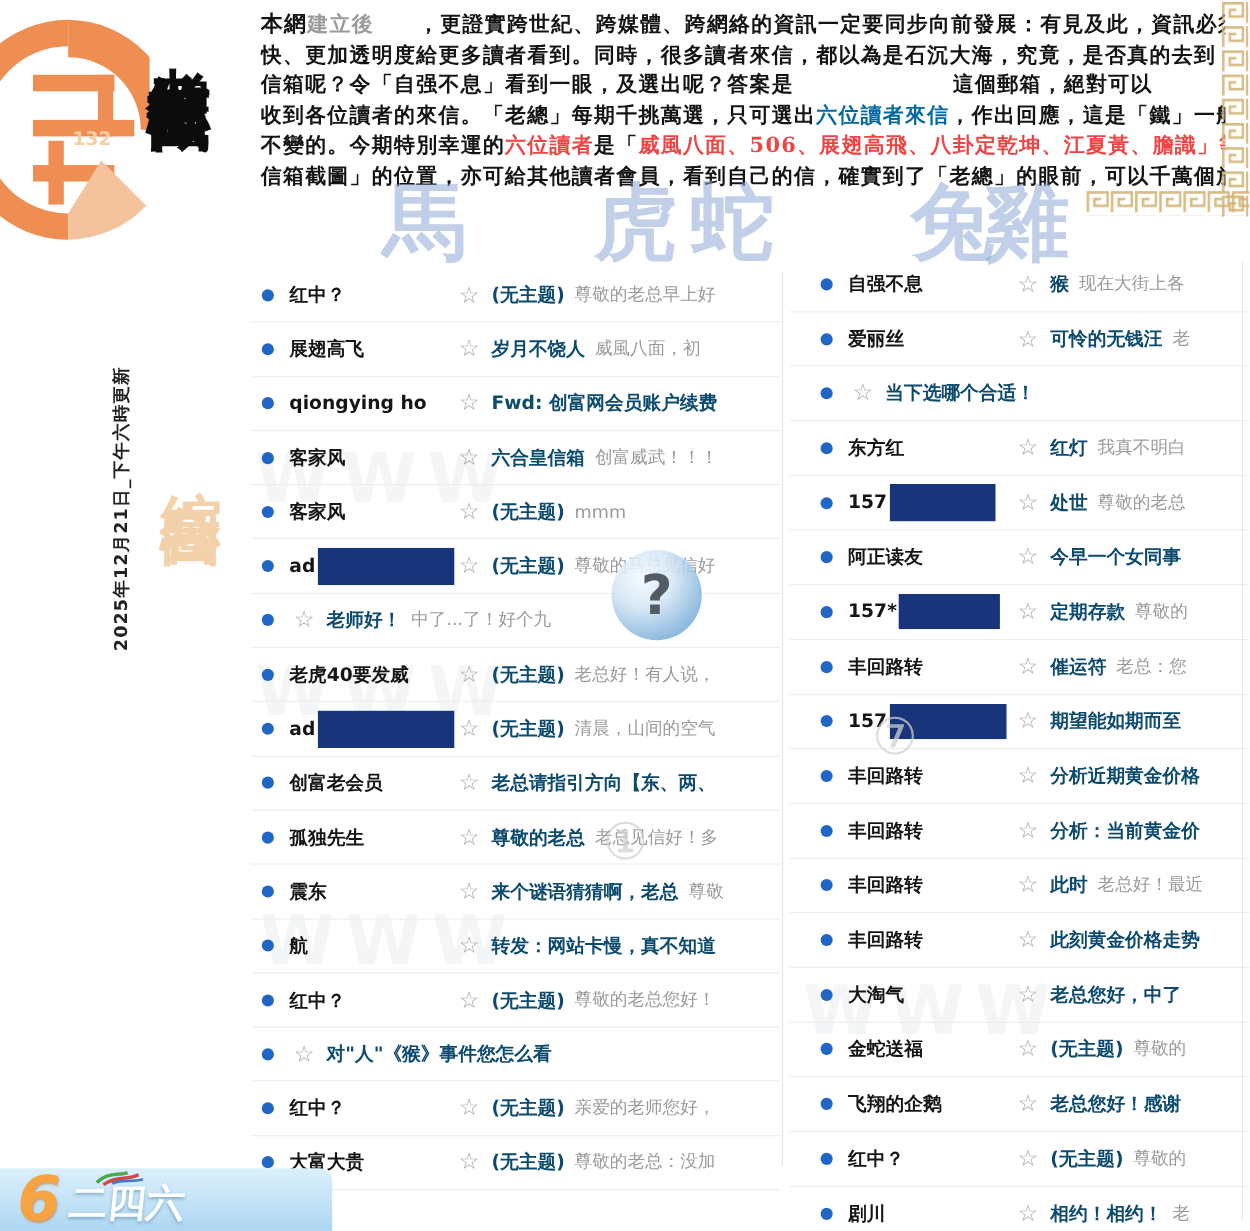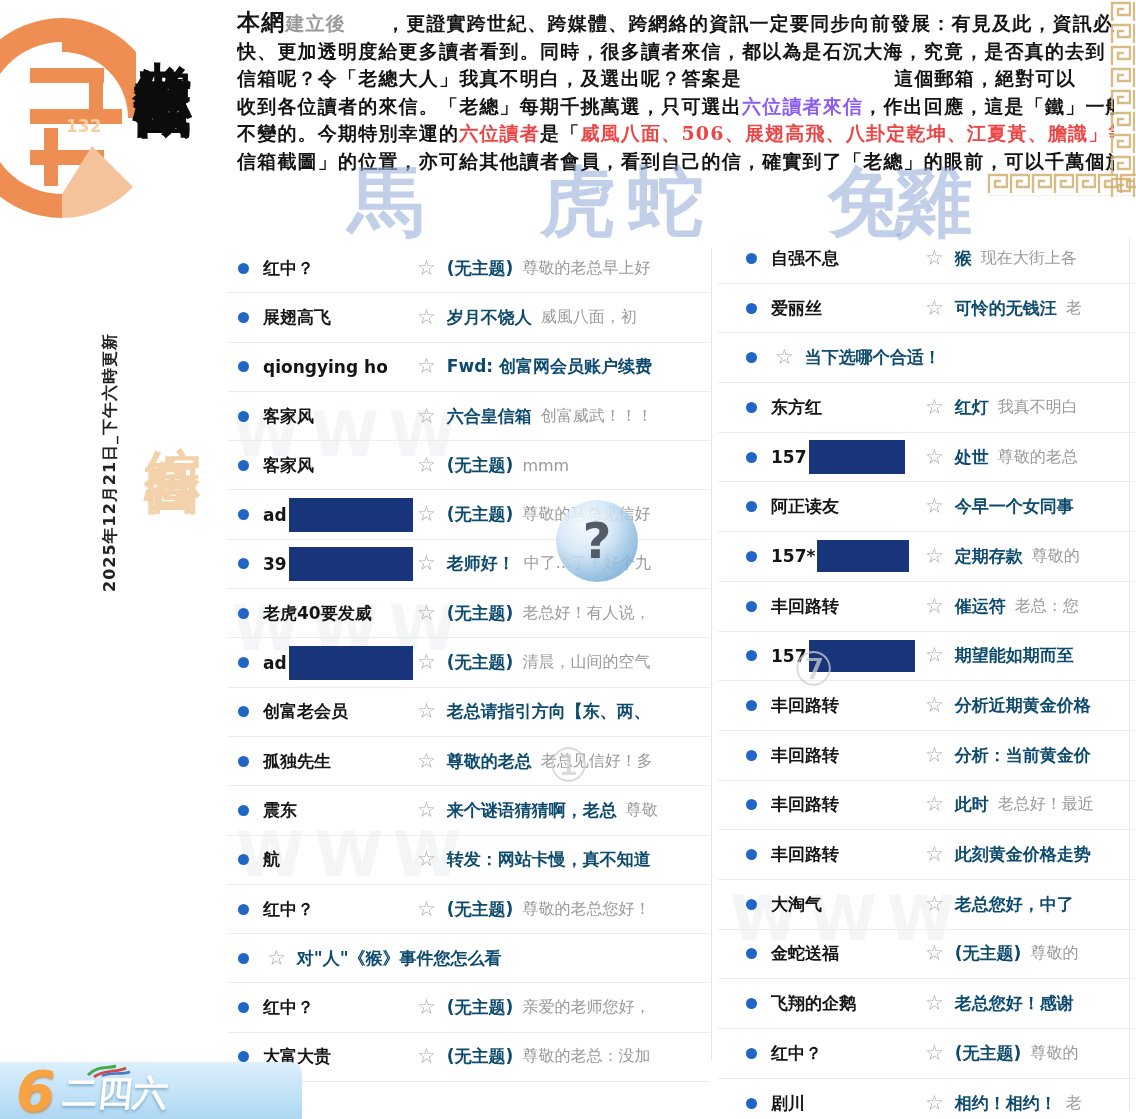--- a/index.html
+++ b/index.html
@@ -19,24 +19,24 @@
   .vdate{position:absolute;left:100px;top:592px;width:372px;
          transform:rotate(-90deg);transform-origin:0 0;
          font-size:16px;font-weight:700;color:#222;letter-spacing:1px;white-space:nowrap}
 
   
   .intro{position:absolute;left:237px;top:8px;width:877px;
          font-family:"DejaVu Serif","Liberation Serif",serif;
          font-size:19px;font-weight:700;color:#141414;letter-spacing:1.2px}
   .intro .line{line-height:27.6px;white-space:nowrap;overflow:hidden}
   .intro .line.flex{display:flex}
-  .seg-b1{font-size:23px;font-weight:800}
+  .seg-b1{font-size:20px;font-weight:800}
   .seg-gray{color:#9a9a9a}
   .seg-k{color:#141414}
-  .seg-mag{color:#8b5cf6}
+  .seg-mag{color:#0369a1}
   .seg-red{color:#ef4444}
 
   
   .meander{position:absolute;opacity:.85}
   .meander.v{left:1109px;top:0}
   .meander.h{left:986px;top:172px}
 
   
   .zch{position:absolute;top:164px;font-family:"DejaVu Serif","Liberation Serif",serif;
        font-size:76px;font-weight:800;color:#8fa9d6;opacity:.55;line-height:1}
@@ -103,23 +103,23 @@
   </svg>
 
   <div class="vtitle">老總信箱截圖</div>
   <div class="vsub">綜合圖</div>
   <div class="vdate">2025年12月21日_下午六時更新</div>
 
   <div class="intro" id="intro">
       <div class="line"><span class="seg-b1">本網</span><span class="seg-gray">建立後</span><span class="seg-k" style="display: inline-block; width: 40px;"></span><span class="seg-k">，更證實跨世紀、跨媒體、跨網絡的資訊一定要同步向前發展：有見及此，資訊必須要更</span></div>
       <div class="line"><span class="seg-k">快、更加透明度給更多讀者看到。同時，很多讀者來信，都以為是石沉大海，究竟，是否真的去到「老總」的</span></div>
       <div class="line flex">
-        <span class="seg-k">信箱呢？令「老總大人」我真不明白，及選出呢？答案是</span>
+        <span class="seg-k">信箱呢？令「自强不息」看到一眼，及選出呢？答案是</span>
         <span style="flex: 1 1 0%;"></span>
-        <span class="seg-k" style="margin-right: 38px;">這個郵箱，絕對可以</span>
+        <span class="seg-k" style="margin-right: 66px;">這個郵箱，絕對可以</span>
       </div>
       <div class="line"><span class="seg-k">收到各位讀者的來信。「老總」每期千挑萬選，只可選出</span><span class="seg-mag">六位讀者來信</span><span class="seg-k">，作出回應，這是「鐵」一般的傳統，是</span></div>
       <div class="line"><span class="seg-k">不變的。今期特別幸運的</span><span class="seg-red">六位讀者</span><span class="seg-k">是「</span><span class="seg-red">威風八面、506、展翅高飛、八卦定乾坤、江夏黃、膽識」等。</span></div>
       <div class="line"><span class="seg-k">信箱截圖」的位置，亦可給其他讀者會員，看到自己的信，確實到了「老總」的眼前，可以千萬個放心。謝謝。</span></div>
     </div>
 
   <svg class="meander v" width="26" height="198">
     <defs>
       <pattern id="mp" width="22" height="22" patternUnits="userSpaceOnUse">
         <path d="M3 21 V3 H21 V15 H9 V9 H15" fill="none" stroke="#d2b172" stroke-width="2.4"></path>
@@ -181,21 +181,20 @@
       </div>
       <div class="mail-row">
         <span class="dot"></span>
         <span class="sender">ad<span class="redact" style="width: 128px;"></span></span>
         <span class="star">☆</span>
         <span class="subject">(无主题)</span>
         <span class="preview">尊敬的马总见信好</span>
       </div>
       <div class="mail-row">
         <span class="dot"></span>
-        <span class="sender">39<span class="redact" style="width: 148px;"></span></span>
         <span class="star">☆</span>
         <span class="subject">老师好！</span>
         <span class="preview">中了...了！好个九</span>
       </div>
       <div class="mail-row">
         <span class="dot"></span>
         <span class="sender">老虎40要发威</span>
         <span class="star">☆</span>
         <span class="subject">(无主题)</span>
         <span class="preview">老总好！有人说，</span>

